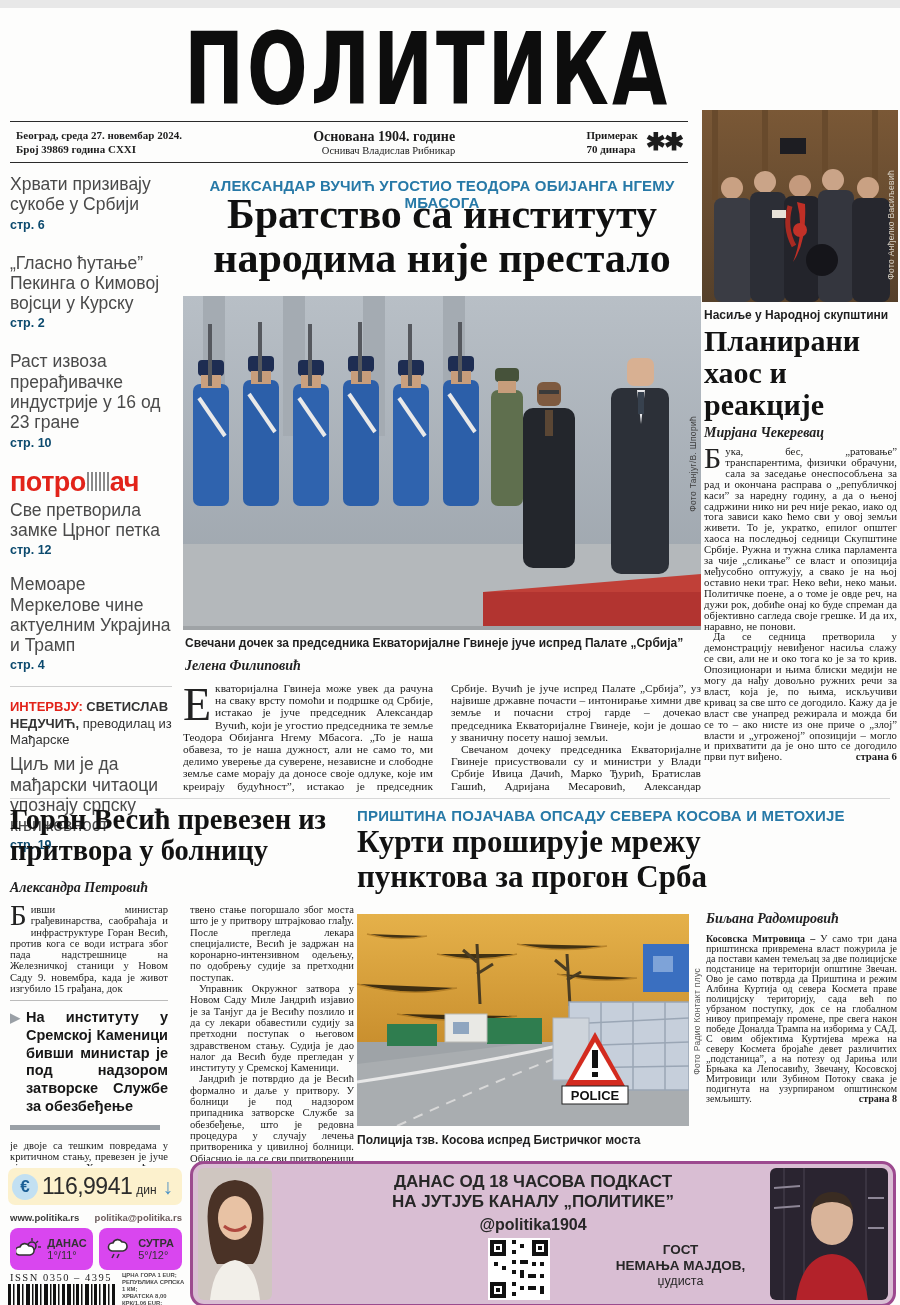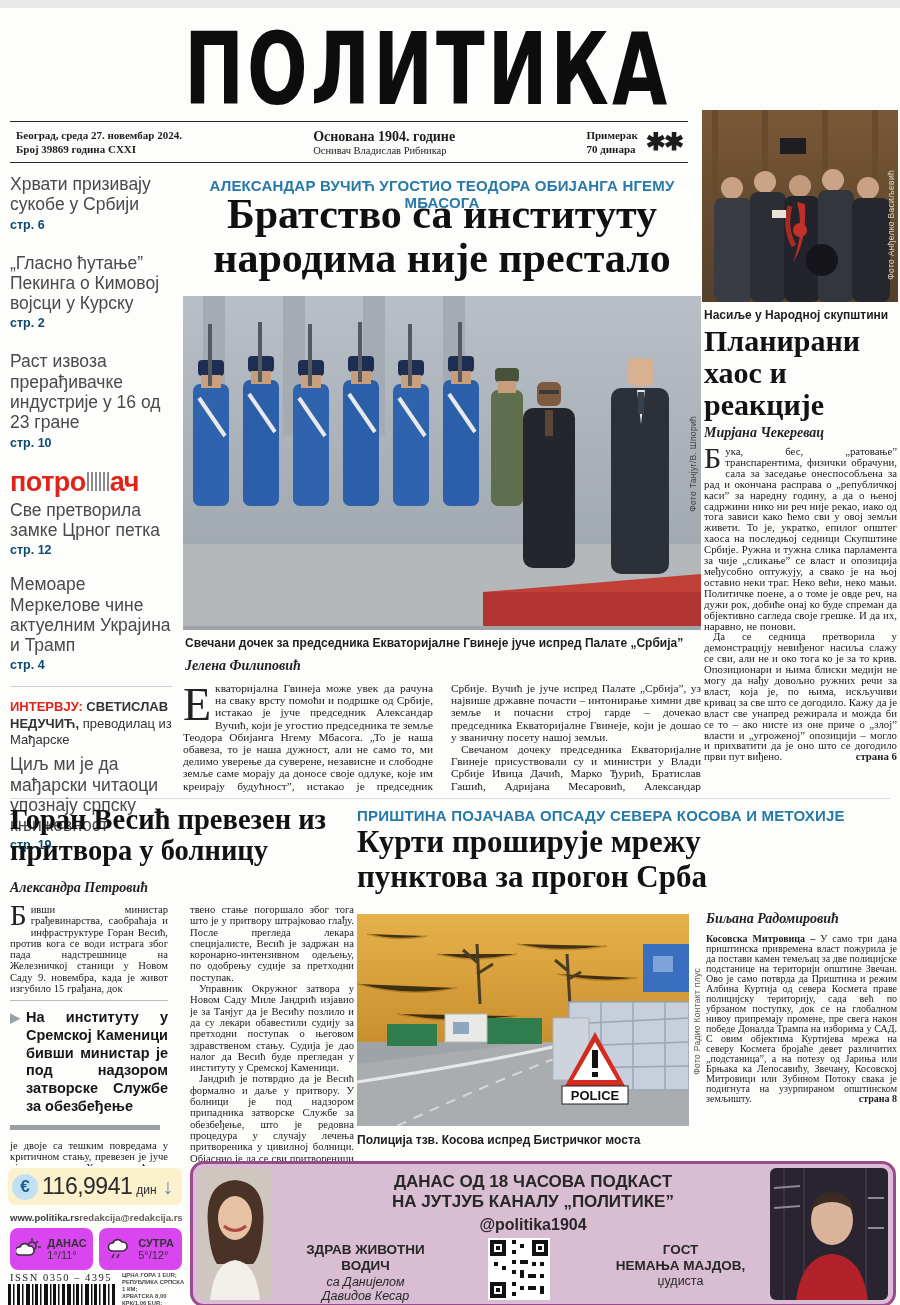--- a/index.html
+++ b/index.html
@@ -15,21 +15,21 @@
     display:inline-block; font-family:"DejaVu Sans", sans-serif; font-weight:bold;
     font-size:70px; letter-spacing:3px; color:#0d0d0d;
     transform:scaleY(1.42) scaleX(1.02); transform-origin:top center;
   }
   .dateline {
     position:absolute; top:113px; left:10px; width:678px; height:40px;
     border-top:1.5px solid #2a2a2a; border-bottom:1px solid #2a2a2a;
     display:flex; align-items:center; justify-content:space-between; padding:20px 6px;gap:44px;
   }
   .dl-left { font-size:11px; font-weight:bold; line-height:1.3; }
-  .dl-center { text-align:left; }
+  .dl-center { text-align:right; }
   .dl-center .f1 { font-size:14px; font-weight:bold; }
   .dl-center .f2 { font-size:10.5px; }
   .dl-right { display:flex; align-items:center; gap:8px; }
   .dl-right .lbl { font-size:11px; font-weight:bold; line-height:1.3; text-align:left;}
   .stars { font-size:24px; font-weight:bold; letter-spacing:-2px; }
 
   
   .kicker { position:absolute; font-family:"Liberation Sans",sans-serif; font-weight:bold; font-size:15px; color:#2779a7; letter-spacing:.2px; }
   .author { font-style:italic; font-size:14px; color:#222; font-weight:bold; }
   .capt { font-family:"Liberation Sans",sans-serif; font-weight:bold; font-size:12px; color:#1f1f1f; }
@@ -328,21 +328,21 @@
     <p><span class="dropcap">Б</span><span>ивши министар грађевинарства, саобраћаја и инфраструктуре Горан Весић, против кога се води истрага због пада надстрешнице на Железничкој станици у Новом Саду 9. новембра, када је живот изгубило 15 грађана, док</span></p>
     <div class="vs-thinrule"></div>
     <div class="vs-quote">
       <span class="tri">▶</span>
       <span>На институту у Сремској Каменици бивши министар је под надзором затворске Службе за обезбеђење</span>
     </div>
     <div class="vs-thickrule"></div>
     <p style="text-indent:0">је двоје са тешким повредама у критичном стању, превезен је јуче ујутру возилом Хитне помоћи из новосадског Окружног затвора у Институт за кардиоваскуларне болести Војводине у Сремској Каменици, јер му се здравс-</p>
   </div>
   <div class="vs-col vs-col2 body-txt">
-    <p>твено стање погоршало због тога што је у притвору штрајковао глађу. После прегледа лекара специјалисте, Весић је задржан на коронарно-интензивном одељењу, по одобрењу судије за претходни поступак.</p>
+    <p>твено стање погоршало због моста што је у притвору штрајковао глађу. После прегледа лекара специјалисте, Весић је задржан на коронарно-интензивном одељењу, по одобрењу судије за претходни поступак.</p>
     <p>Управник Окружног затвора у Новом Саду Миле Јандрић изјавио је за Танјуг да је Весићу позлило и да су лекари обавестили судију за претходни поступак о његовом здравственом стању. Судија је дао налог да Весић буде прегледан у институту у Сремској Каменици.</p>
     <p><span>Јандрић је потврдио да је Весић формално и даље у притвору. У болници је под надзором припадника затворске Службе за обезбеђење, што је редовна процедура у случају лечења притвореника у цивилној болници. Објаснио је да се сви притвореници и осуђеници из Окружног затвора у Новом Саду упућују на дијагностику у институт у Сремској Каменици кад год за то постоје медицински разлози.</span> </p>
   </div>
 
   <div class="kicker ks-kicker">ПРИШТИНА ПОЈАЧАВА ОПСАДУ СЕВЕРА КОСОВА И МЕТОХИЈЕ</div>
   <div class="ks-headline">Курти проширује мрежу пунктова за прогон Срба</div>
 
   <div class="ks-photo">
     <svg width="332" height="212" viewBox="0 0 332 212">
       <defs>
@@ -403,21 +403,21 @@
   </div>
 
   <div class="euro-box">
     <span class="euro-circle">€</span>
     <span class="euro-rate">116,9941</span>
     <span class="euro-unit">дин</span>
     <span class="euro-arrow">↓</span>
   </div>
   <div class="urls">
     <span>www.politika.rs</span>
-    <span style="color:#6b5b5b;">redakcija@redakcija.rs</span>
+    <span style="color:#6b5b5b;">politika@politika.rs</span>
   </div>
   <div class="wx" style="left:10px;">
     <svg width="26" height="22" viewBox="0 0 26 22">
       <circle cx="16" cy="8" r="4" fill="none" stroke="#333" stroke-width="1.6"></circle>
       <g stroke="#333" stroke-width="1.4">
           <line x1="16" y1="0" x2="16" y2="3"></line>
           <line x1="22" y1="3" x2="20" y2="5"></line>
           <line x1="25" y1="9" x2="22" y2="9"></line>
         </g>
       <path d="M3 17 a4 4 0 0 1 1-8 a5 5 0 0 1 9-1 a3.5 3.5 0 0 1 1 9 z" fill="#fff" stroke="#333" stroke-width="1.6"></path>
@@ -486,26 +486,20 @@
         <rect width="74" height="132" fill="#cfc6c0"></rect>
         <path d="M10 58 q-4 -44 27 -46 q32 2 28 48 q-2 28 -10 36 l-36 0 q-7 -10 -9 -38z" fill="#4a3226"></path>
         <ellipse cx="37" cy="50" rx="17" ry="22" fill="#e8c2a4"></ellipse>
         <path d="M26 58 q11 9 22 0" stroke="#b0493f" stroke-width="3" fill="none"></path>
         <path d="M12 132 q4 -38 25 -40 q21 2 25 40 z" fill="#f2efe9"></path>
       </svg>
     </div>
     <div class="ad-title" style="white-space:pre-line">ДАНАС ОД 18 ЧАСОВА ПОДКАСТ
 НА ЈУТЈУБ КАНАЛУ „ПОЛИТИКЕ”</div>
     <div class="ad-handle">@politika1904</div>
-    <div class="ad-show">
-      <div class="s1">ЗДРАВ ЖИВОТНИ
-ВОДИЧ</div>
-      <div class="s2">са Данијелом
-Давидов Кесар</div>
-    </div>
     <div class="ad-qr">
       <svg width="62" height="62" viewBox="0 0 62 62">
         <rect width="62" height="62" fill="#fff"></rect>
         <g fill="#111">
           <rect x="2" y="2" width="16" height="16"></rect>
             <rect x="44" y="2" width="16" height="16"></rect>
             <rect x="2" y="44" width="16" height="16"></rect>
           <rect x="24" y="2" width="4" height="4"></rect>
             <rect x="32" y="6" width="4" height="4"></rect>
             <rect x="24" y="12" width="4" height="4"></rect>

